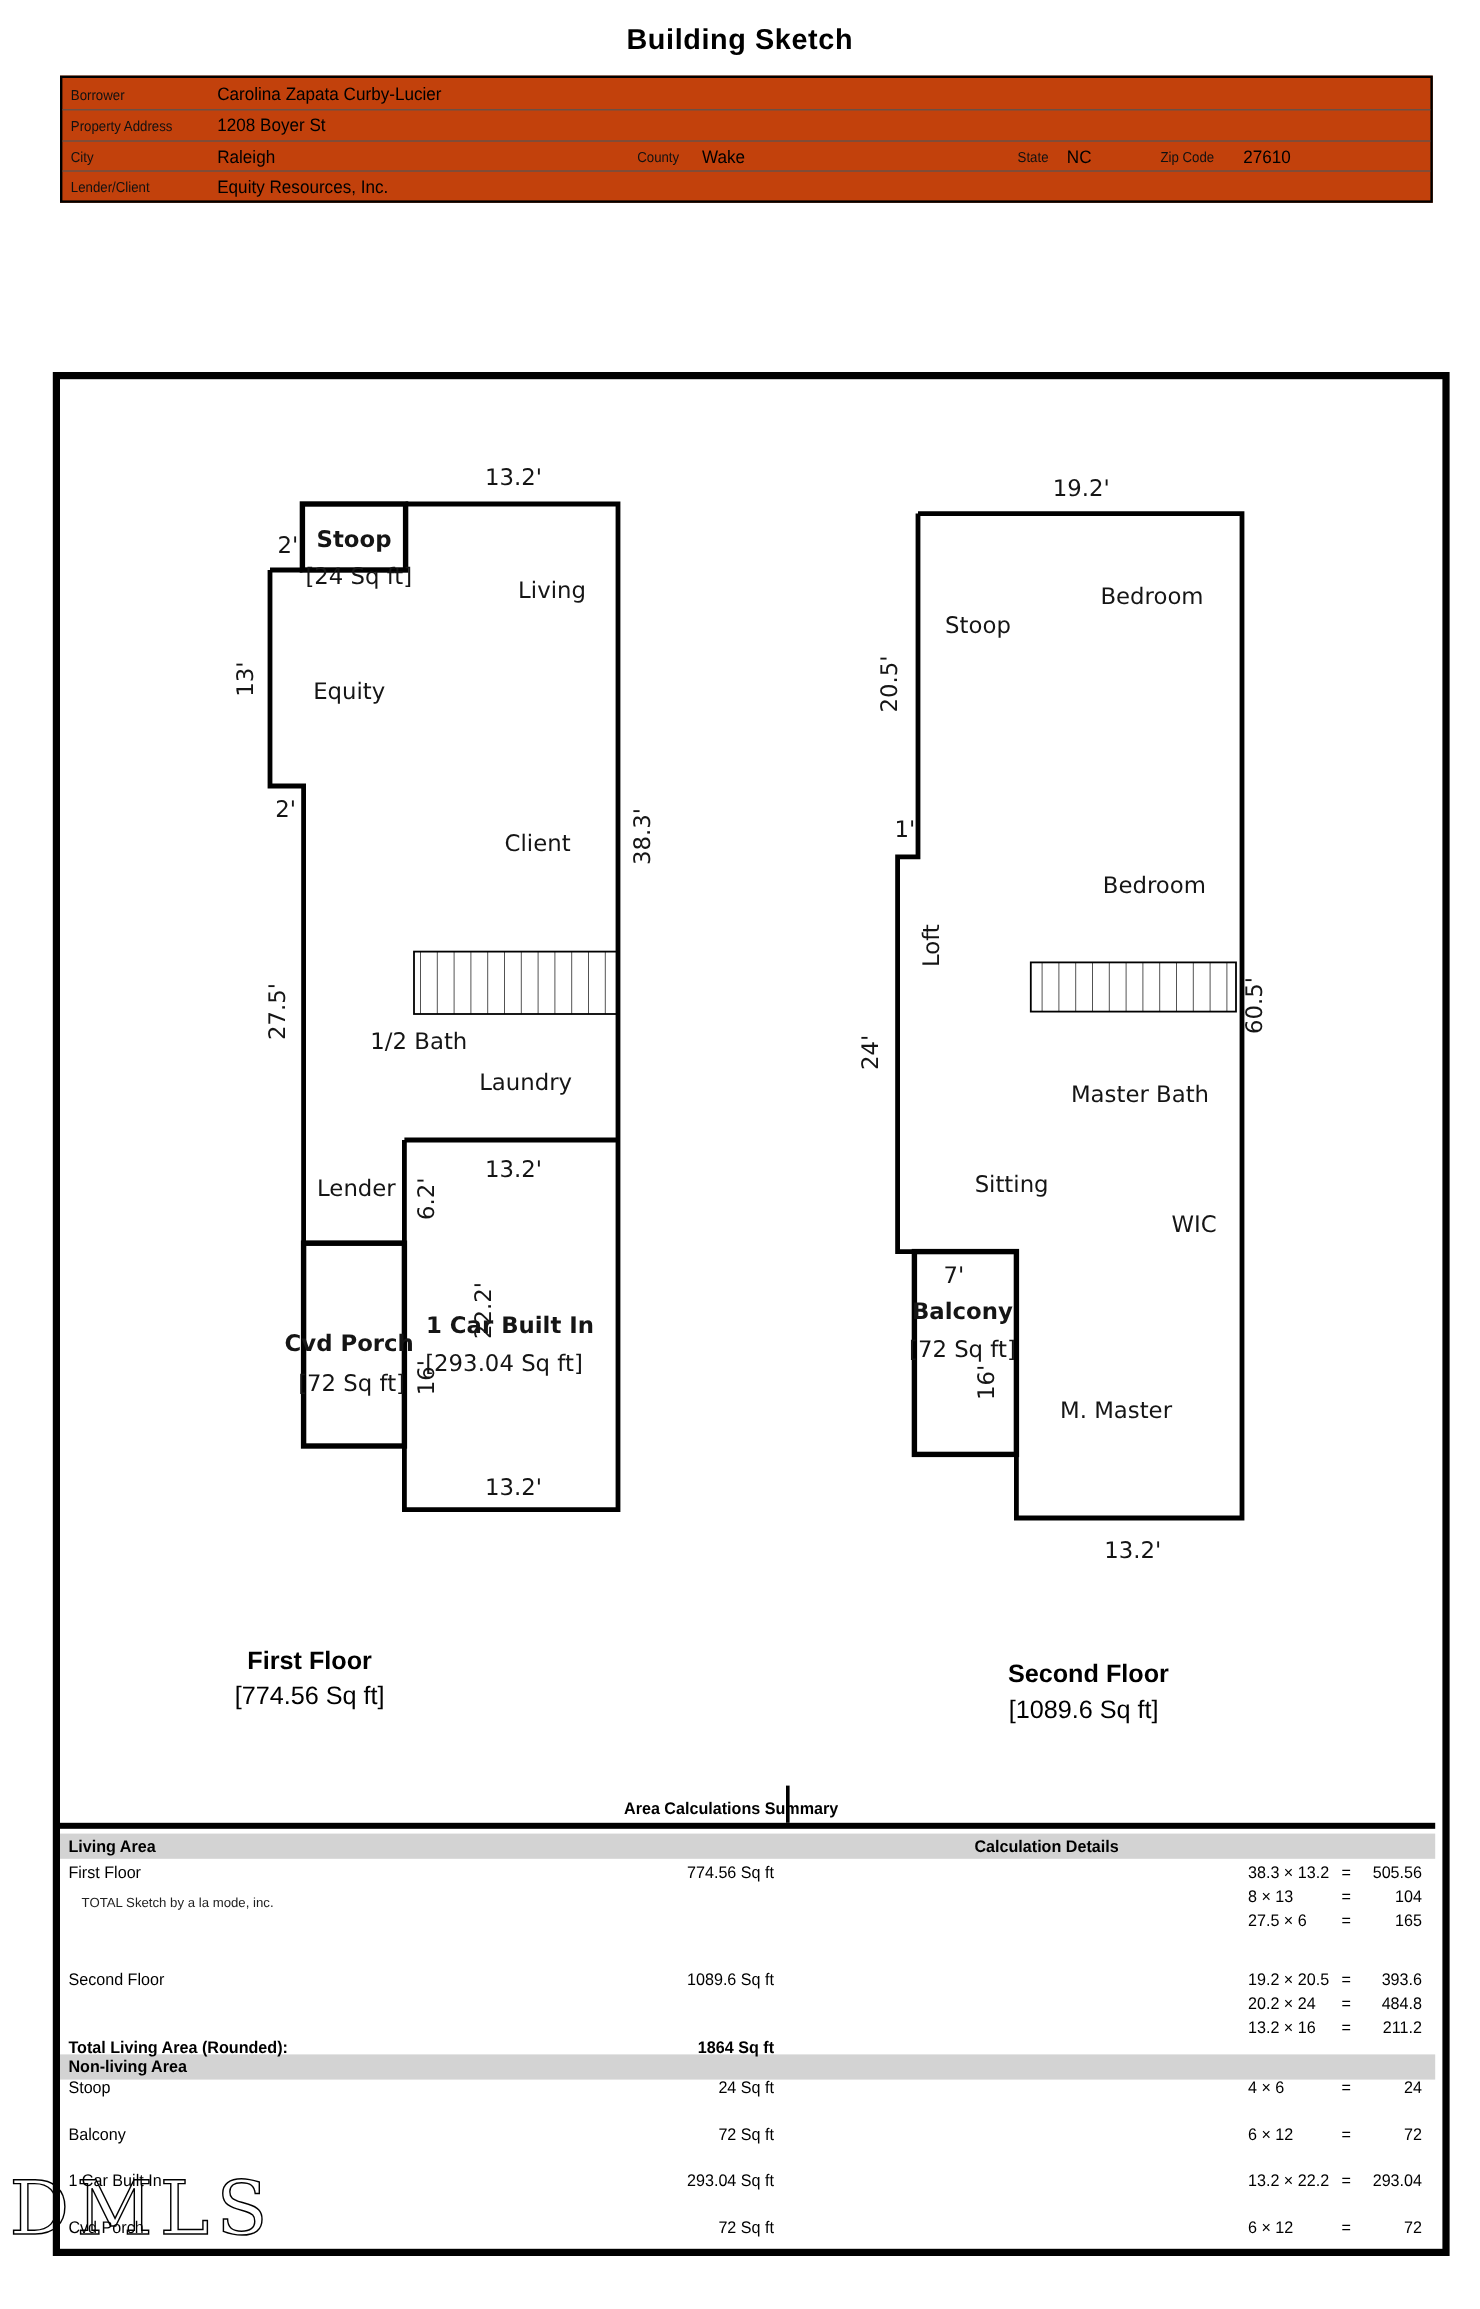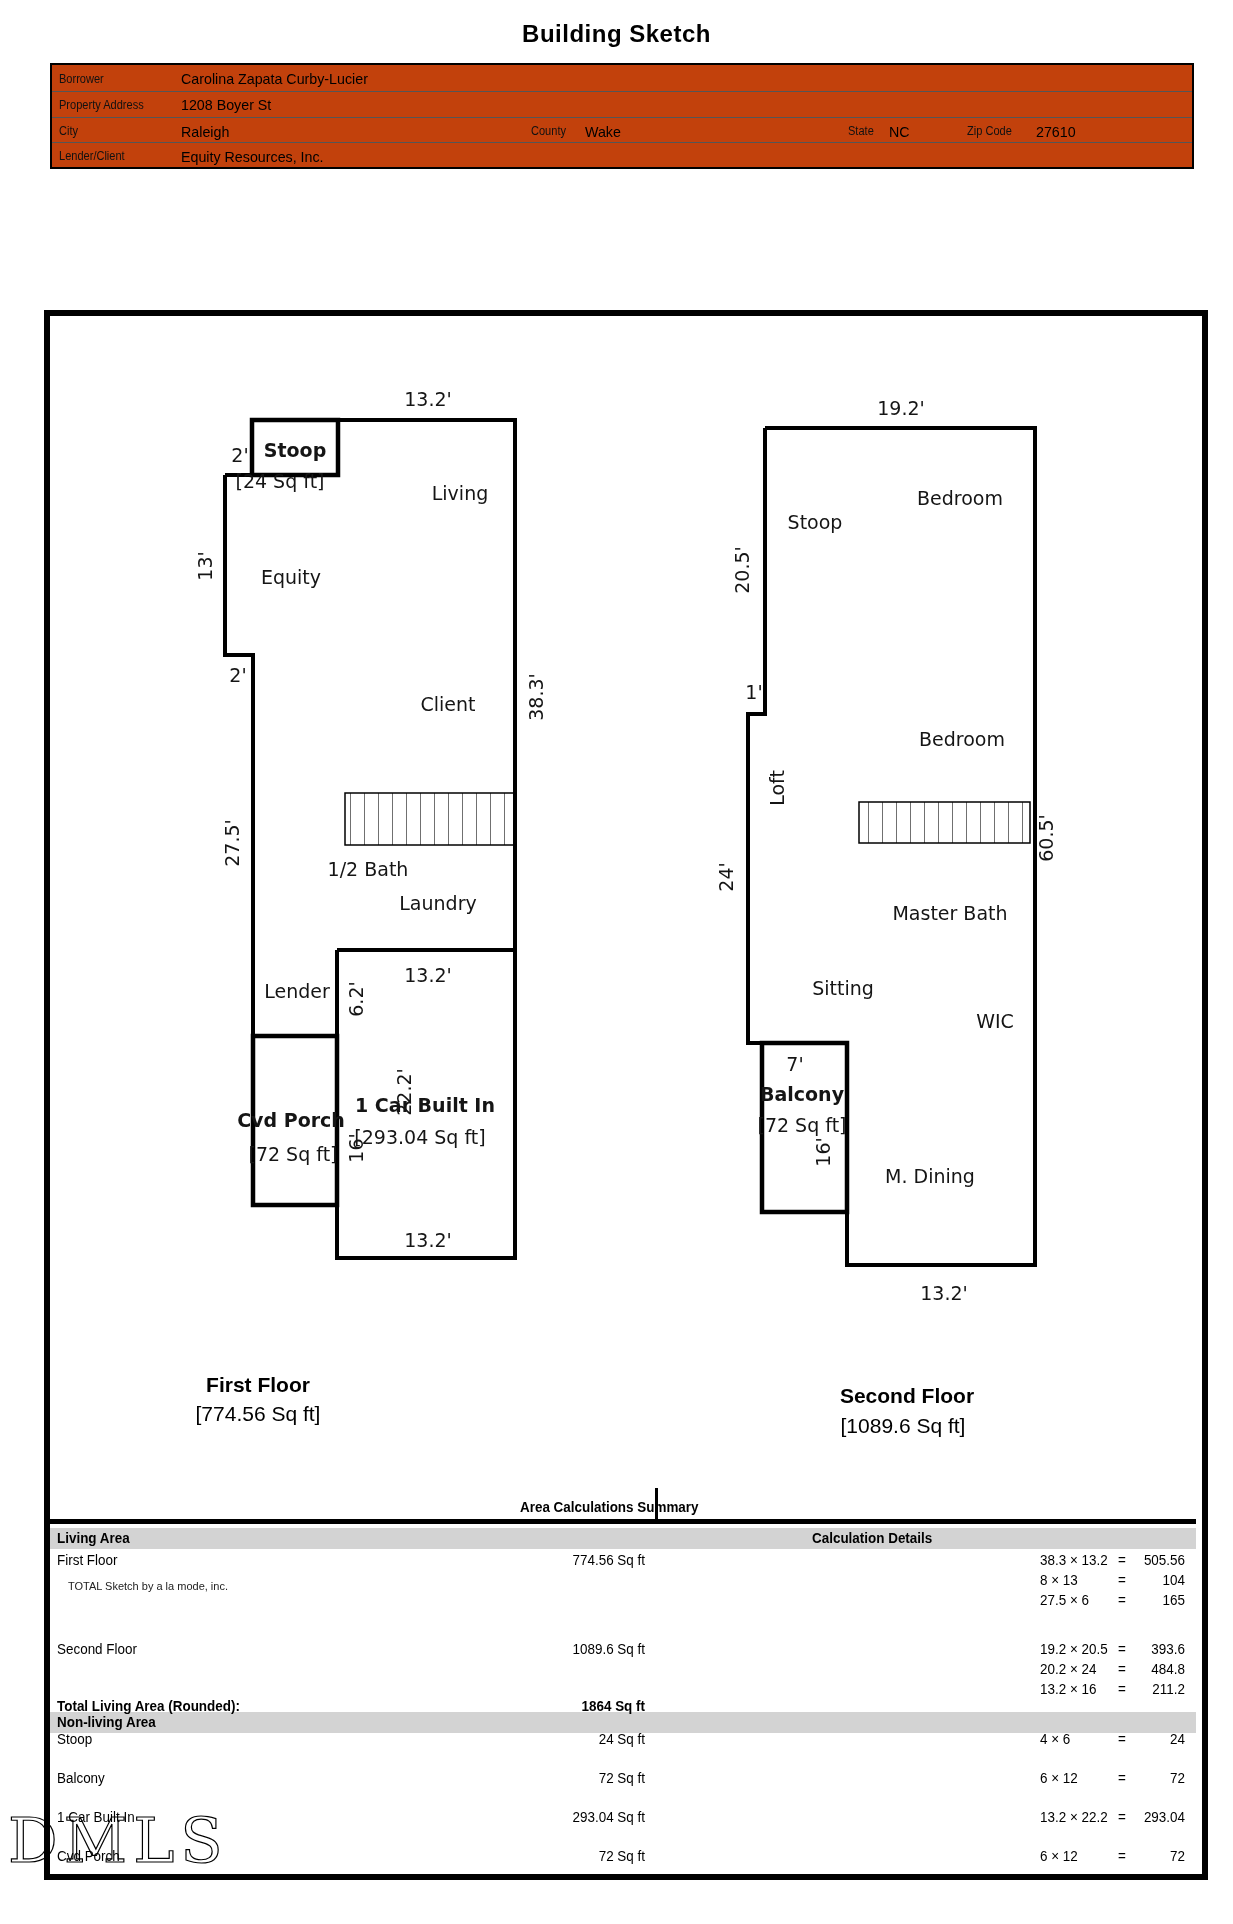--- a/index.html
+++ b/index.html
@@ -72,29 +72,29 @@
   <g stroke="#000" fill="none">
     <path stroke-width="4" d="M765,428 H1035 V1265 H847 V1212 M765,428 V714 H748 V1043 H762"></path>
     <rect x="762" y="1043" width="85" height="169" stroke-width="4.5"></rect>
     <rect x="859" y="802" width="171" height="41" fill="url(#hatch)" stroke-width="1.5"></rect>
   </g>
 </svg>
 
 <div class="lbl" style="left:428px;top:399px">13.2'</div>
 <div class="lbl" style="left:240px;top:455px">2'</div>
 <div class="lbl b" style="left:295px;top:450px">Stoop</div>
-<div class="lbl" style="left:280px;top:481px">[24 Sq ft]</div>
+<div class="lbl" style="left:299px;top:481px">[24 Sq ft]</div>
 <div class="lbl" style="left:460px;top:493px">Living</div>
 <div class="lbl rot" style="left:205px;top:566px">13'</div>
 <div class="lbl" style="left:291px;top:577px">Equity</div>
 <div class="lbl" style="left:238px;top:675px">2'</div>
 <div class="lbl" style="left:448px;top:704px">Client</div>
 <div class="lbl rot" style="left:232px;top:843px">27.5'</div>
 <div class="lbl rot" style="left:536px;top:697px">38.3'</div>
-<div class="lbl" style="left:368px;top:869px">1/2 Bath</div>
+<div class="lbl" style="left:349px;top:869px">1/2 Bath</div>
 <div class="lbl" style="left:438px;top:903px">Laundry</div>
 <div class="lbl" style="left:428px;top:975px">13.2'</div>
 <div class="lbl" style="left:297px;top:991px">Lender</div>
 <div class="lbl rot" style="left:356px;top:999px">6.2'</div>
 <div class="lbl b" style="left:425px;top:1105px">1 Car Built In</div>
 <div class="lbl rot" style="left:404px;top:1092px">22.2'</div>
 <div class="lbl" style="left:420px;top:1137px">[293.04 Sq ft]</div>
 <div class="lbl rot" style="left:356px;top:1148px">16'</div>
 <div class="lbl b" style="left:291px;top:1120px">Cvd Porch</div>
 <div class="lbl" style="left:293px;top:1154px">[72 Sq ft]</div>
@@ -111,21 +111,21 @@
 <div class="lbl" style="left:962px;top:739px">Bedroom</div>
 <div class="lbl rot" style="left:726px;top:877px">24'</div>
 <div class="lbl rot" style="left:1046px;top:838px">60.5'</div>
 <div class="lbl" style="left:950px;top:913px">Master Bath</div>
 <div class="lbl" style="left:843px;top:988px">Sitting</div>
 <div class="lbl" style="left:995px;top:1021px">WIC</div>
 <div class="lbl" style="left:795px;top:1064px">7'</div>
 <div class="lbl b" style="left:802px;top:1094px">Balcony</div>
 <div class="lbl" style="left:802px;top:1125px">[72 Sq ft]</div>
 <div class="lbl rot" style="left:823px;top:1152px">16'</div>
-<div class="lbl" style="left:930px;top:1176px">M. Dining</div>
+<div class="lbl" style="left:930px;top:1176px">M. Master</div>
 <div class="lbl" style="left:944px;top:1293px">13.2'</div>
 <div class="cap b" style="left:907px;top:1396px">Second Floor</div>
 <div class="cap" style="left:903px;top:1426px">[1089.6 Sq ft]</div>
 
 <div class="brand" style="left:68px;top:1580px">TOTAL Sketch by a la mode, inc.</div>
 <div class="st b" style="left:520px;top:1499px;font-size:14px">Area Calculations Summary</div>
 <div class="sum-line" style="left:655px;top:1488px;width:3px;height:31px"></div>
 <div class="sum-line" style="left:50px;top:1519px;width:1146px;height:5px"></div>
 
 <div class="band" style="top:1528px"></div>

